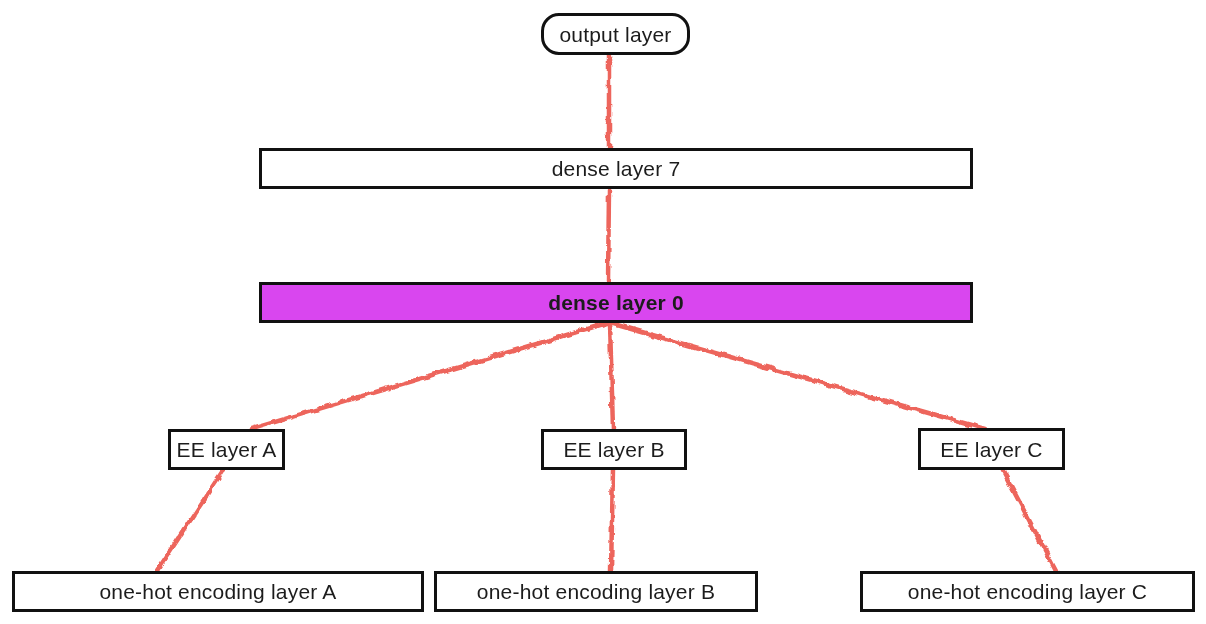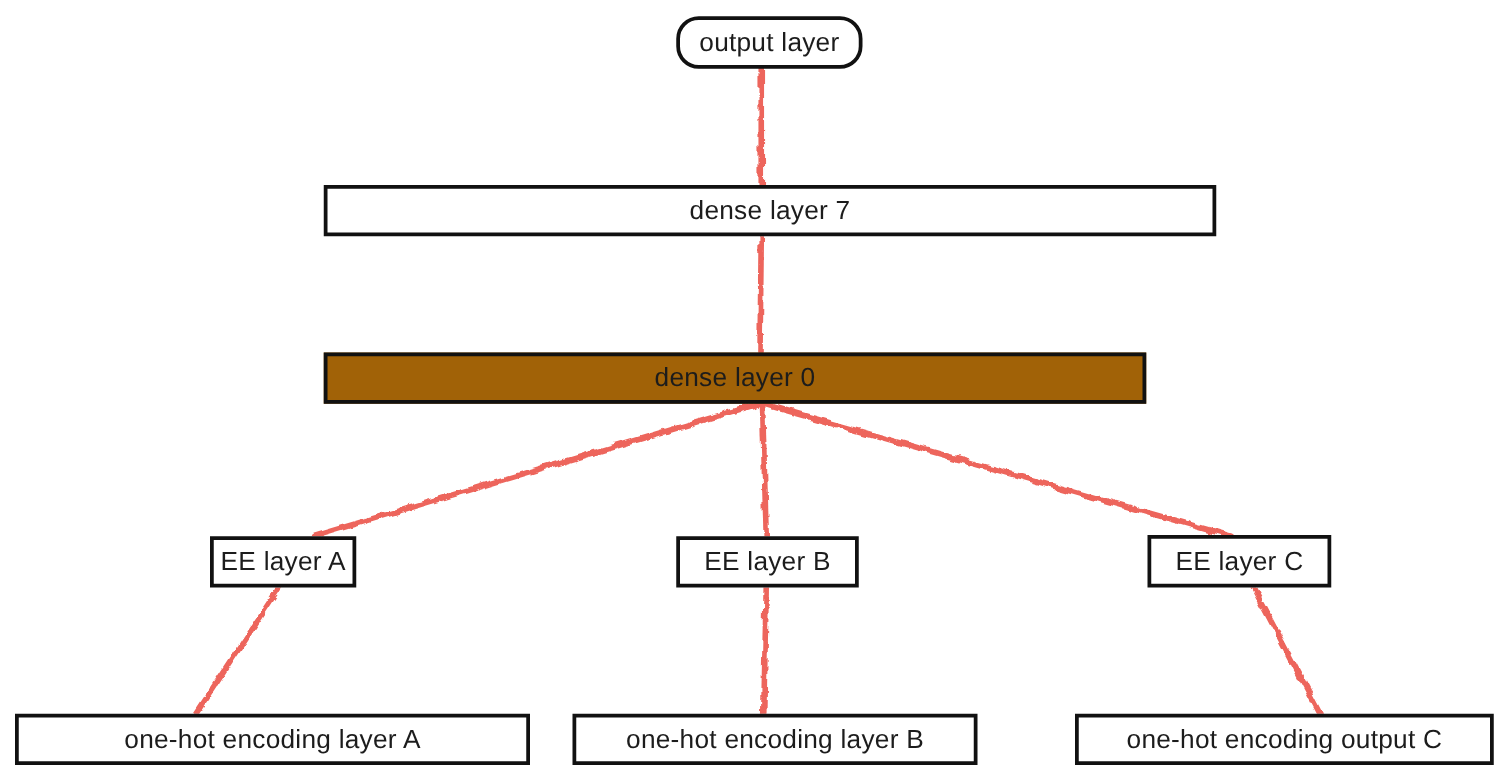--- a/index.html
+++ b/index.html
@@ -55,20 +55,20 @@
         <line x1="607" y1="323" x2="251" y2="429" stroke="#ed655c" stroke-width="4.5" stroke-linecap="round"></line>
         <line x1="610" y1="323" x2="613" y2="429" stroke="#ed655c" stroke-width="4.5" stroke-linecap="round"></line>
         <line x1="610" y1="323" x2="985" y2="429" stroke="#ed655c" stroke-width="4.5" stroke-linecap="round"></line>
         <line x1="224" y1="469" x2="157" y2="571" stroke="#ed655c" stroke-width="4.5" stroke-linecap="round"></line>
         <line x1="613" y1="469" x2="611" y2="571" stroke="#ed655c" stroke-width="4.5" stroke-linecap="round"></line>
         <line x1="1002" y1="469" x2="1056" y2="571" stroke="#ed655c" stroke-width="4.5" stroke-linecap="round"></line>
       </g>
   </svg>
 <div class="node" style="left: 541px; top: 13px; width: 149px; height: 42px; border-color: rgb(17, 17, 17); background: rgb(255, 255, 255); color: rgb(28, 28, 28); border-radius: 18px;">output layer</div>
     <div class="node" style="left: 259px; top: 148px; width: 714px; height: 41px; border-color: rgb(17, 17, 17); background: rgb(255, 255, 255); color: rgb(28, 28, 28);">dense layer 7</div>
-    <div class="node" style="left: 259px; top: 282px; width: 658px; height: 41px; border-color: rgb(17, 17, 17); background: #a16207; color: rgb(28, 28, 28);">dense layer 0</div>
+    <div class="node" style="left: 259px; top: 282px; width: 714px; height: 41px; border-color: rgb(17, 17, 17); background: #d946ef; color: rgb(28, 28, 28); font-weight: bold;">dense layer 0</div>
     <div class="node" style="left: 168px; top: 429px; width: 117px; height: 41px; border-color: rgb(17, 17, 17); background: rgb(255, 255, 255); color: rgb(28, 28, 28);">EE layer A</div>
     <div class="node" style="left: 541px; top: 429px; width: 146px; height: 41px; border-color: rgb(17, 17, 17); background: rgb(255, 255, 255); color: rgb(28, 28, 28);">EE layer B</div>
     <div class="node" style="left: 918px; top: 428px; width: 147px; height: 42px; border-color: rgb(17, 17, 17); background: rgb(255, 255, 255); color: rgb(28, 28, 28);">EE layer C</div>
     <div class="node" style="left: 12px; top: 571px; width: 412px; height: 41px; border-color: rgb(17, 17, 17); background: rgb(255, 255, 255); color: rgb(28, 28, 28); text-align: right;">one-hot encoding layer A</div>
-    <div class="node" style="left: 458px; top: 571px; width: 324px; height: 41px; border-color: rgb(17, 17, 17); background: rgb(255, 255, 255); color: rgb(28, 28, 28);">one-hot encoding layer B</div>
-    <div class="node" style="left: 860px; top: 571px; width: 335px; height: 41px; border-color: rgb(17, 17, 17); background: rgb(255, 255, 255); color: rgb(28, 28, 28);">one-hot encoding output C</div>
+    <div class="node" style="left: 434px; top: 571px; width: 324px; height: 41px; border-color: rgb(17, 17, 17); background: rgb(255, 255, 255); color: rgb(28, 28, 28);">one-hot encoding layer B</div>
+    <div class="node" style="left: 860px; top: 571px; width: 335px; height: 41px; border-color: rgb(17, 17, 17); background: rgb(255, 255, 255); color: rgb(28, 28, 28);">one-hot encoding layer C</div>
   </div>
 
 </body></html>

